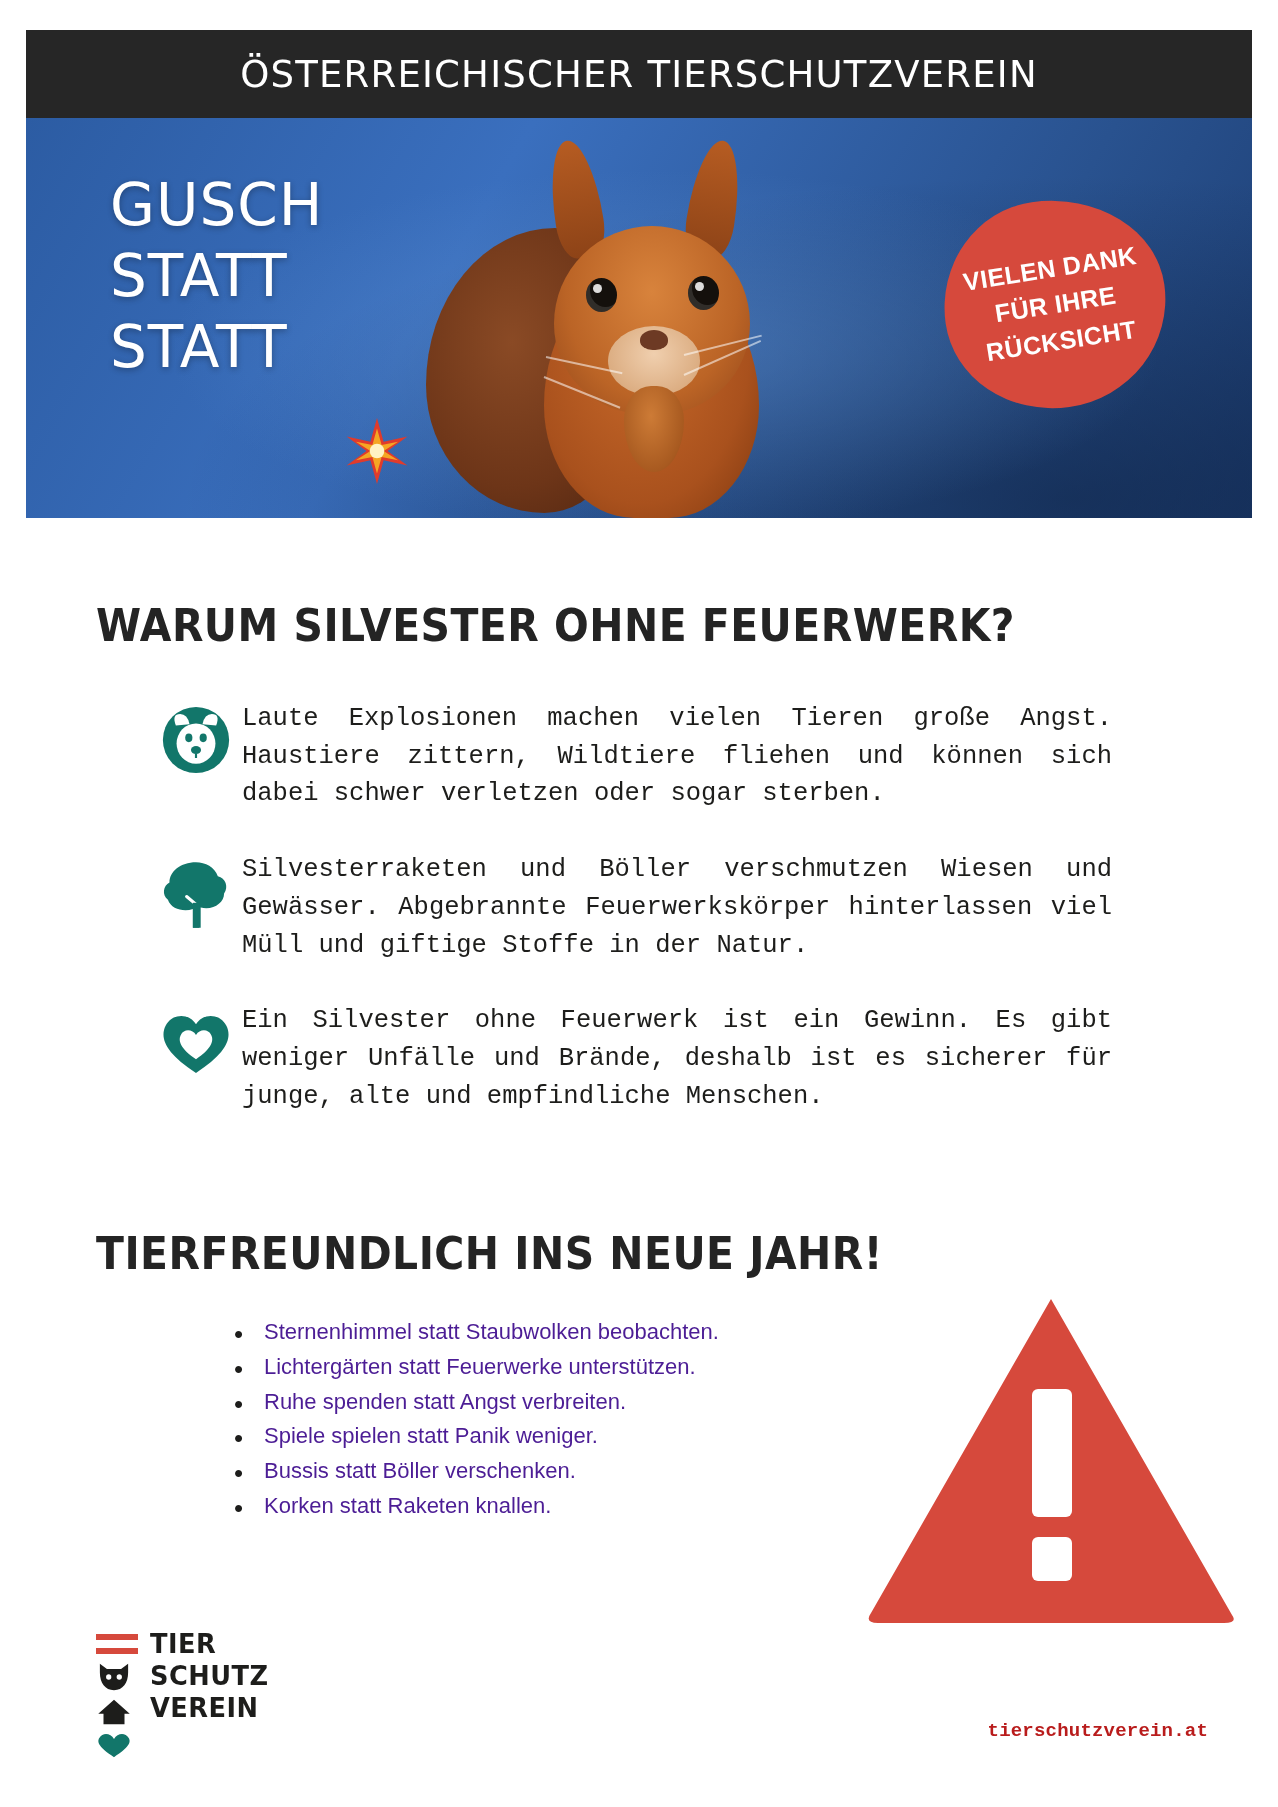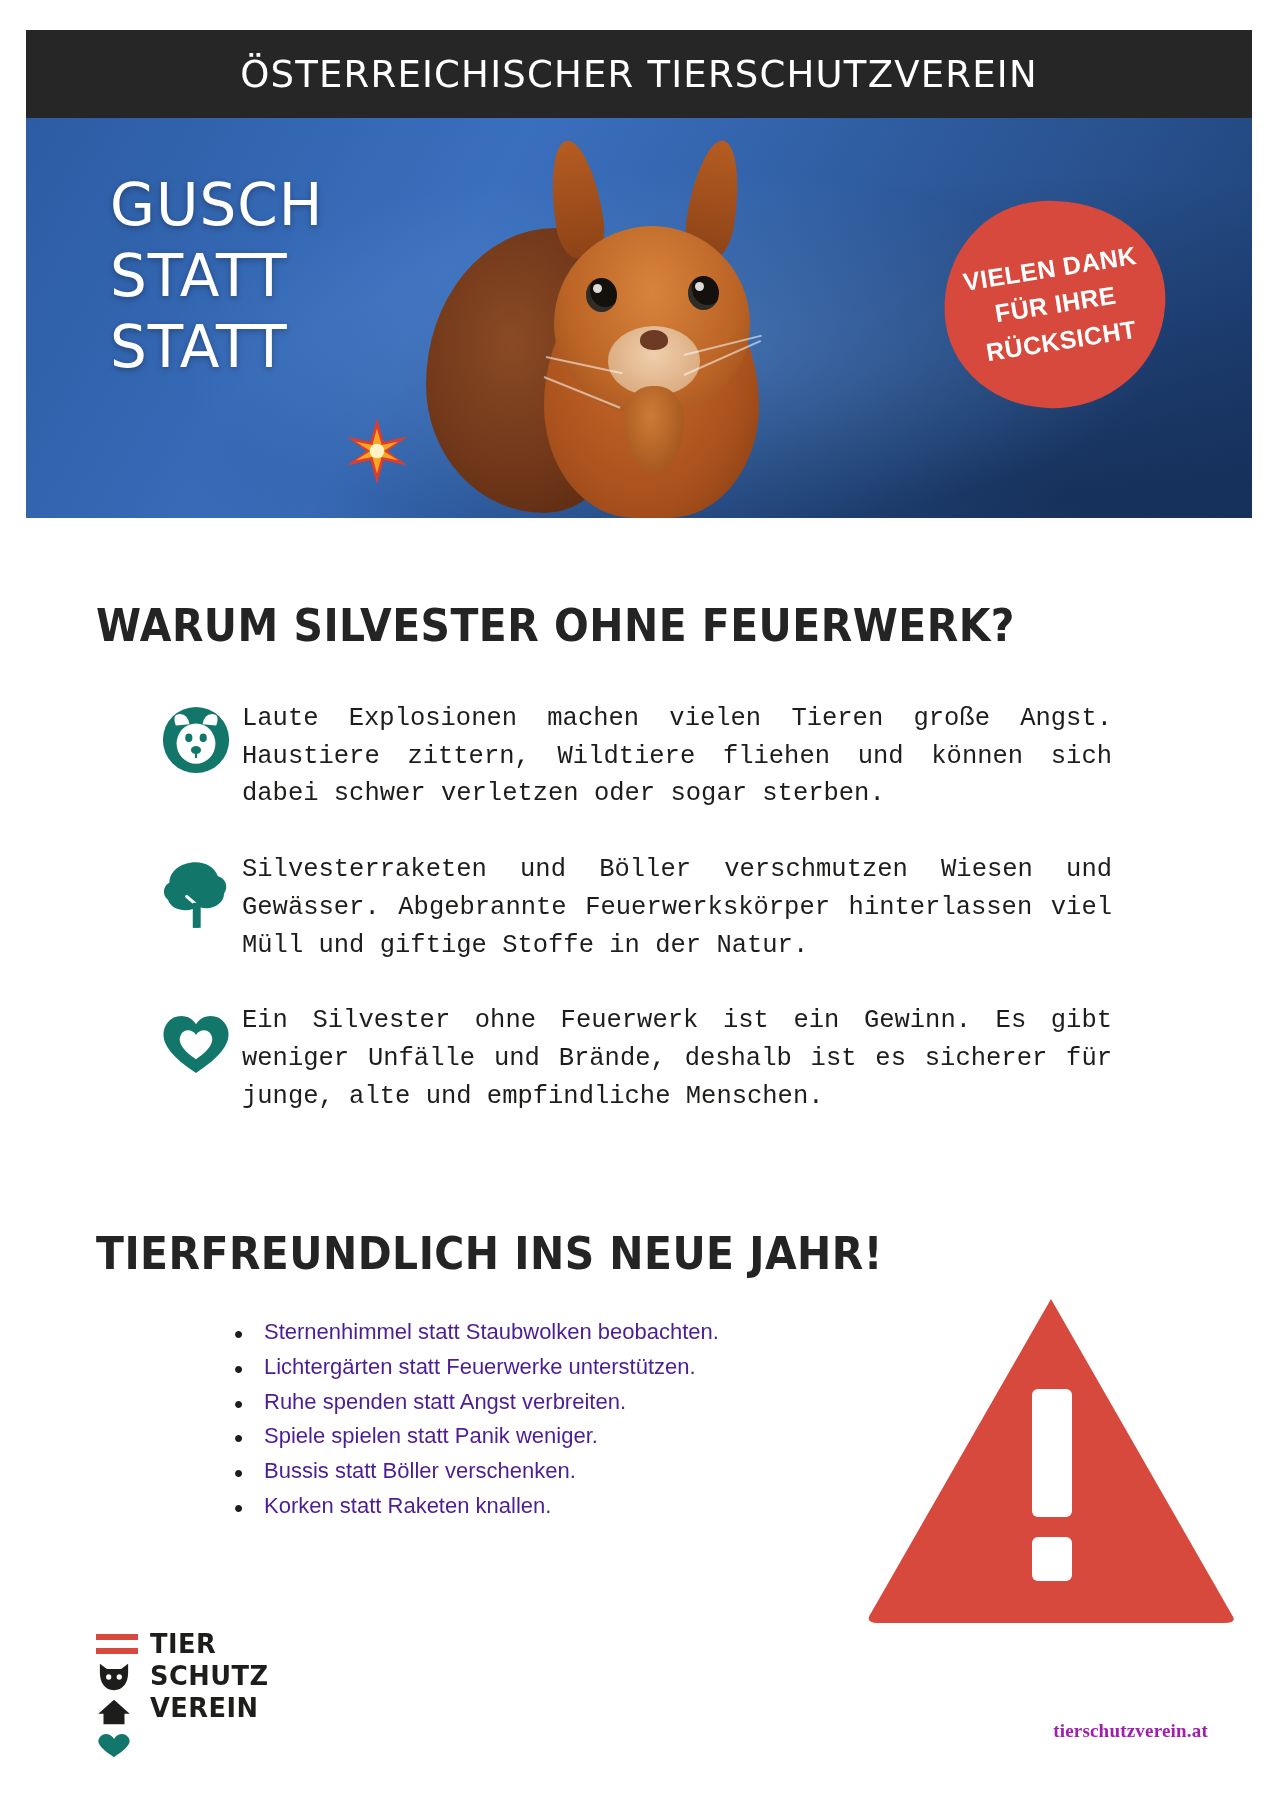--- a/index.html
+++ b/index.html
@@ -288,24 +288,24 @@
     line-height: 1.18;
     color: #1d1d1b;
     letter-spacing: .5px;
     transform: scaleX(0.95);
     transform-origin: left center;
   }
   .website {
     position: absolute;
     right: 70px;
     top: 1720px;
-    font-family: Liberation Serif, serif;
+    font-family: Liberation Mono, monospace;
     font-weight: bold;
     font-size: 19px;
-    color: #a21caf;
+    color: #b91c1c;
     letter-spacing: .2px;
   }
 </style>
 </head>
 <body>
 
 <div class="banner">
   <div class="banner-title-bar">
     <div class="banner-title">ÖSTERREICHISCHER TIERSCHUTZVEREIN</div>
   </div>

